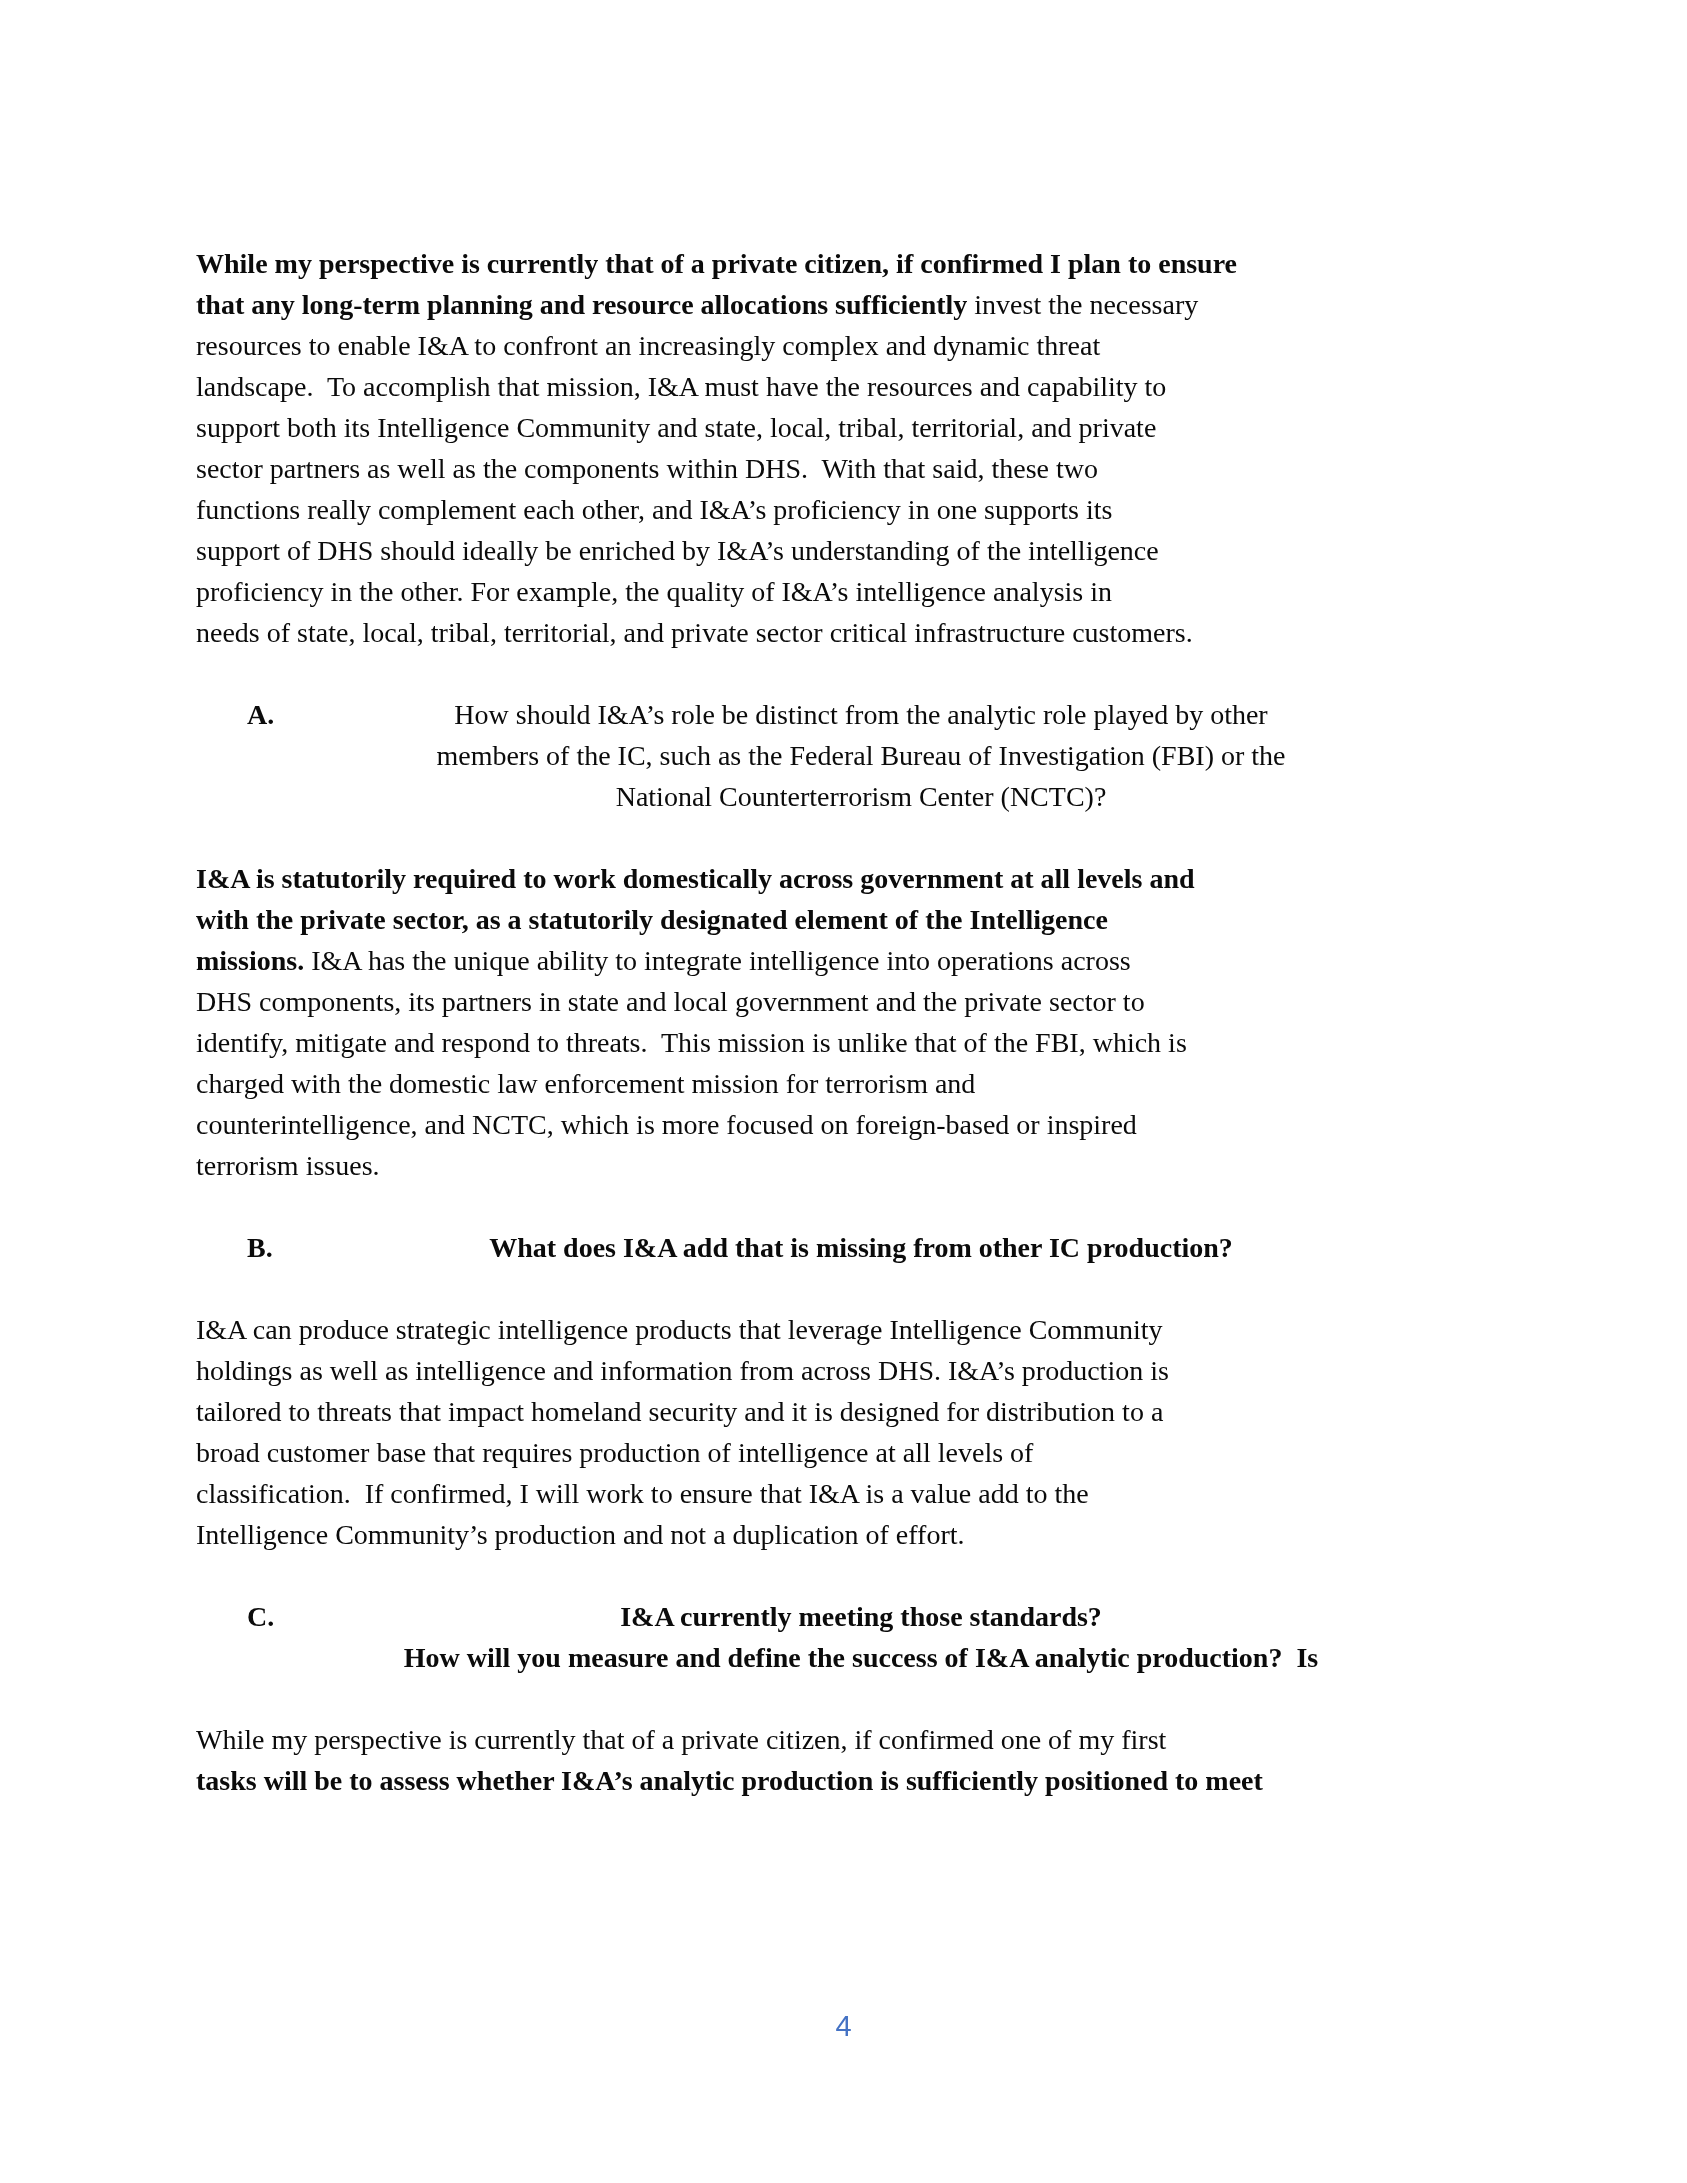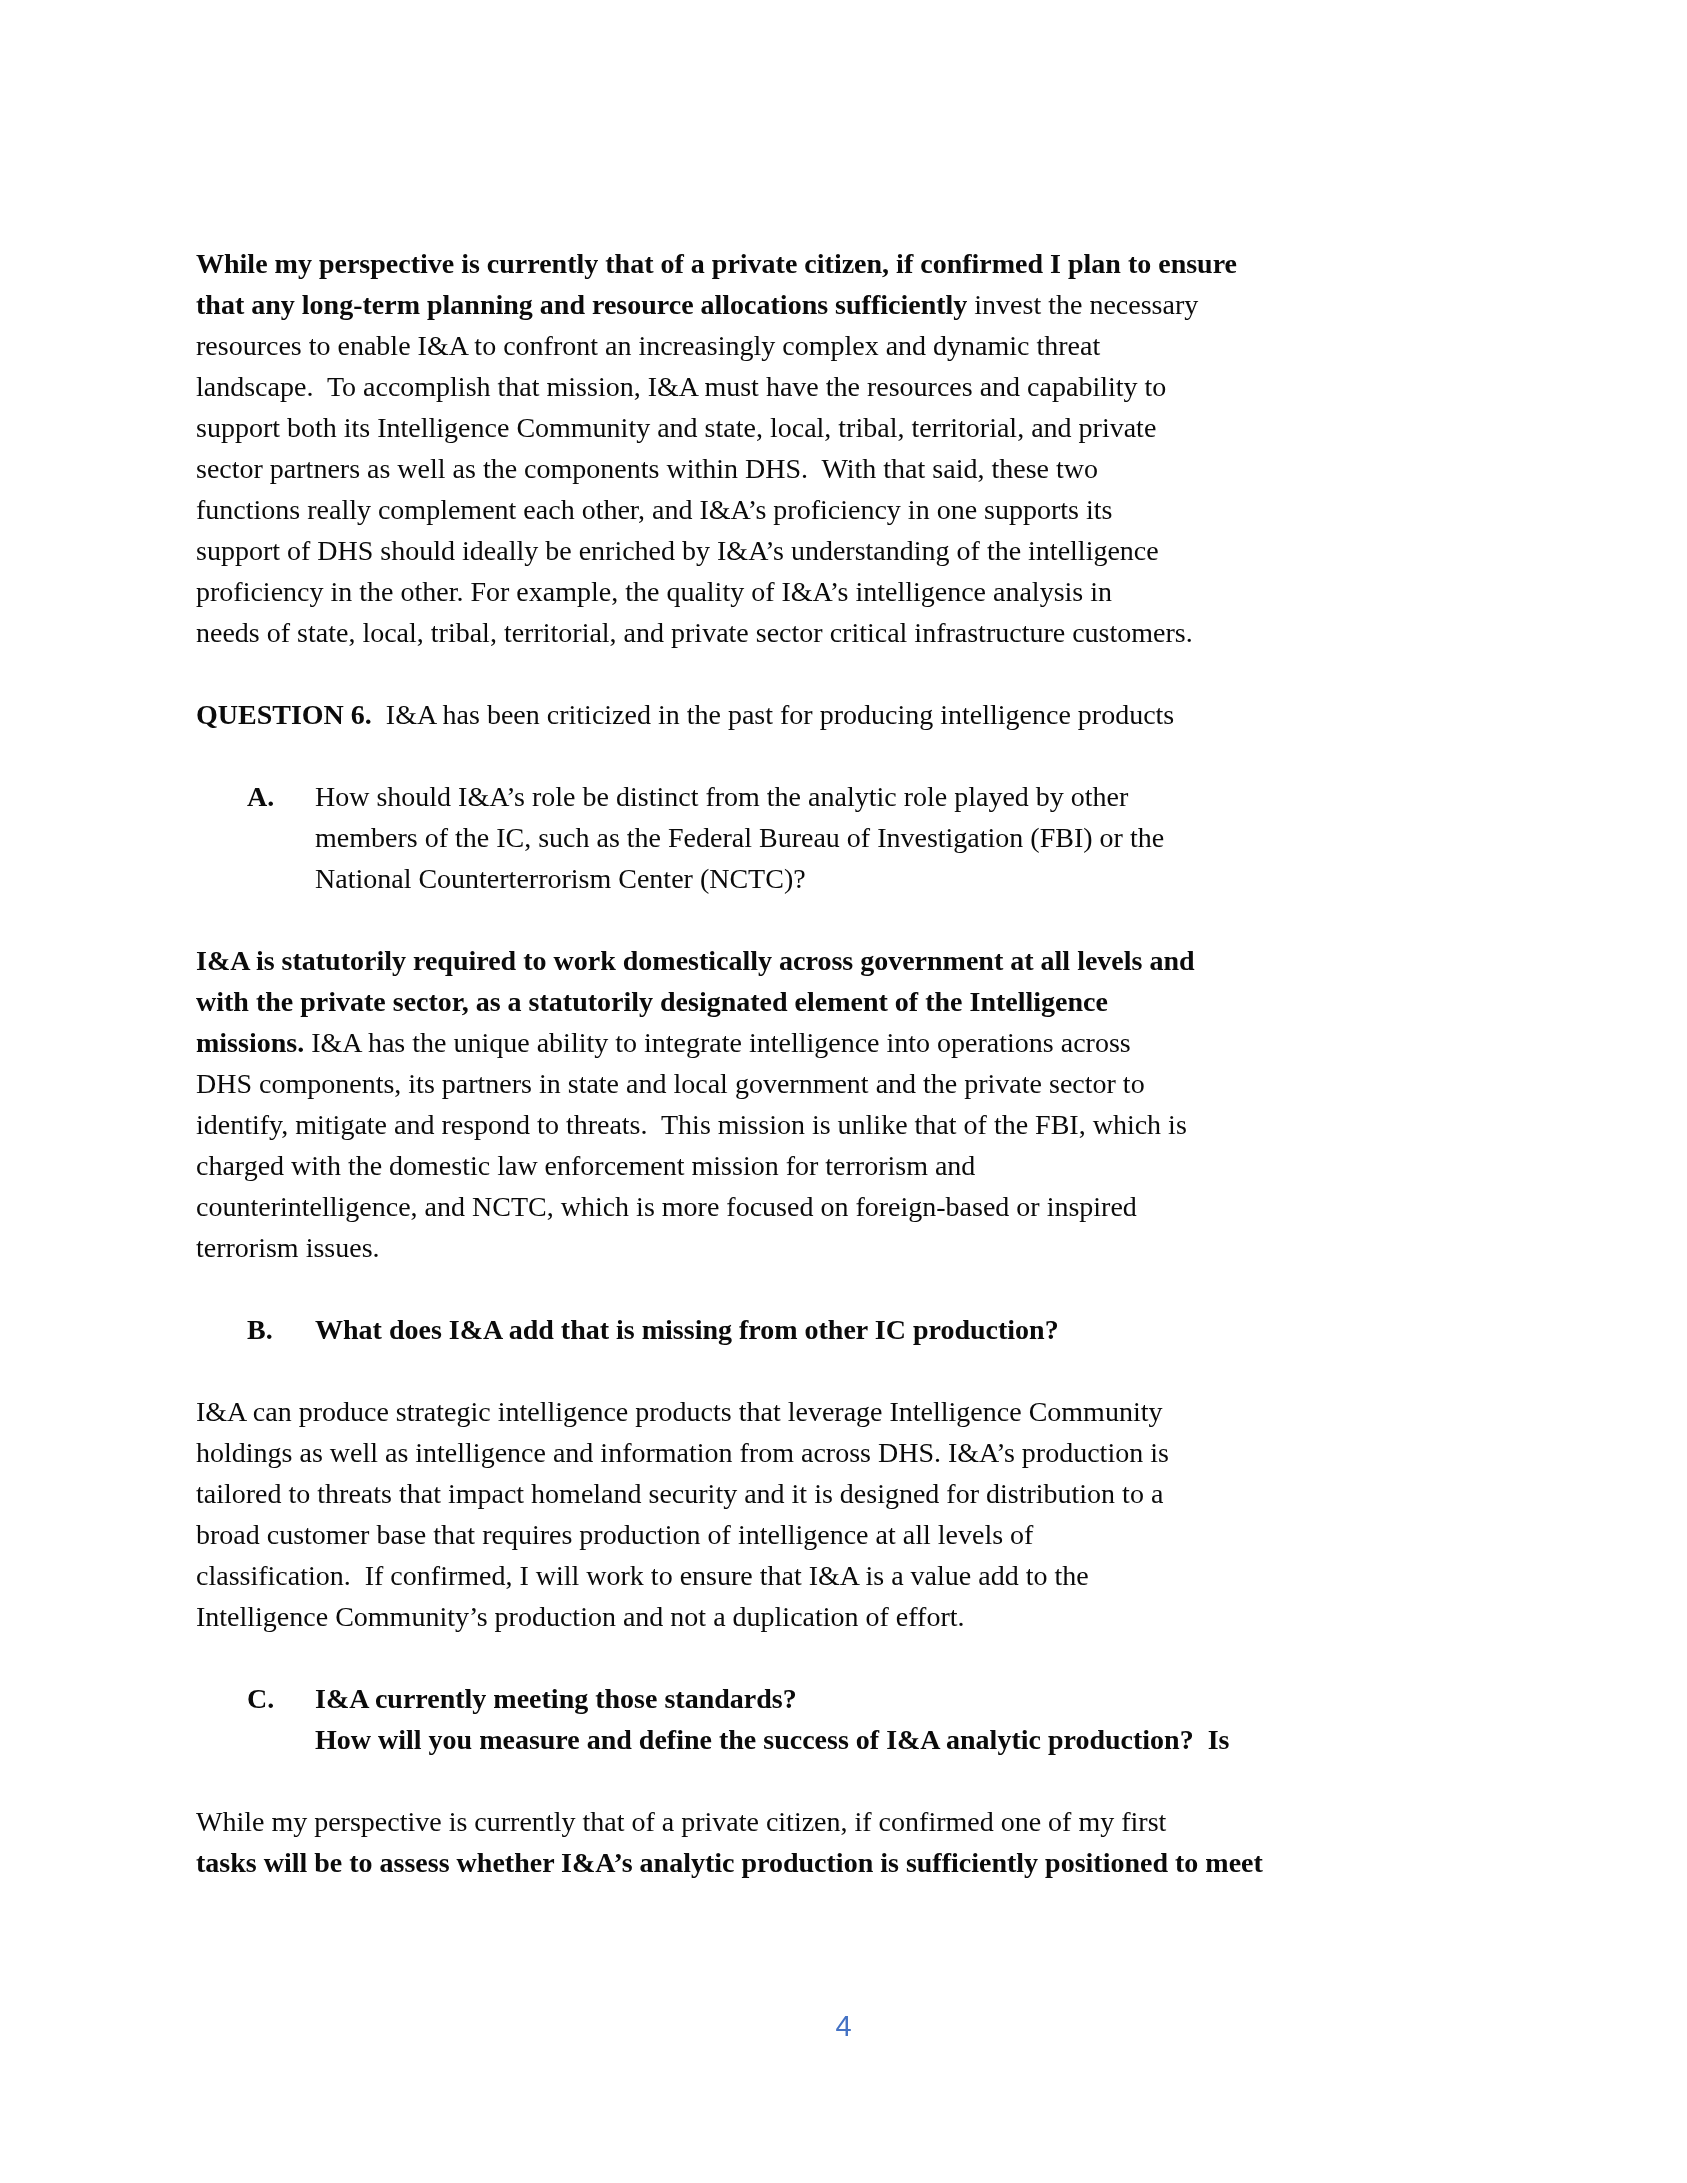--- a/index.html
+++ b/index.html
@@ -27,21 +27,21 @@
     font-size: 28px;
     line-height: 41px;
   }
   .para:last-child { margin-bottom: 0; }
   .line {
     white-space: pre;
     text-align: left;
   }
   .bold { font-weight: 700; }
   .list { position: relative; }
-  .list .line { margin-left: 119px; }
+  .list .line { margin-left: 40px; text-align: center; }
   .list .marker {
     position: absolute;
     left: 51px;
     top: 0;
     font-weight: 700;
   }
   .page-number {
     position: absolute;
     left: 0;
     right: 0;
@@ -63,21 +63,20 @@
         <div class="line"><span>resources to enable I&amp;A to confront an increasingly complex and dynamic threat</span></div>
         <div class="line"><span>landscape.  To accomplish that mission, I&amp;A must have the resources and capability to</span></div>
         <div class="line"><span>support both its Intelligence Community and state, local, tribal, territorial, and private</span></div>
         <div class="line"><span>sector partners as well as the components within DHS.  With that said, these two</span></div>
         <div class="line"><span>functions really complement each other, and I&amp;A’s proficiency in one supports its</span></div>
         <div class="line"><span>support of DHS should ideally be enriched by I&amp;A’s understanding of the intelligence</span></div>
         <div class="line"><span>proficiency in the other. For example, the quality of I&amp;A’s intelligence analysis in</span></div>
         <div class="line"><span>needs of state, local, tribal, territorial, and private sector critical infrastructure customers.</span></div>
       </div>
       <div class="para">
-        <div class="line"><span class="bold">QUESTION 6.</span><span>  I&amp;A has been criticized in the past for producing intelligence products</span></div>
       </div>
       <div class="para list">
         <span class="marker">A.</span>
         <div class="line"><span>How should I&amp;A’s role be distinct from the analytic role played by other</span></div>
         <div class="line"><span>members of the IC, such as the Federal Bureau of Investigation (FBI) or the</span></div>
         <div class="line"><span>National Counterterrorism Center (NCTC)?</span></div>
       </div>
       <div class="para">
         <div class="line"><span class="bold">I&amp;A is statutorily required to work domestically across government at all levels and</span></div>
         <div class="line"><span class="bold">with the private sector, as a statutorily designated element of the Intelligence</span></div>

